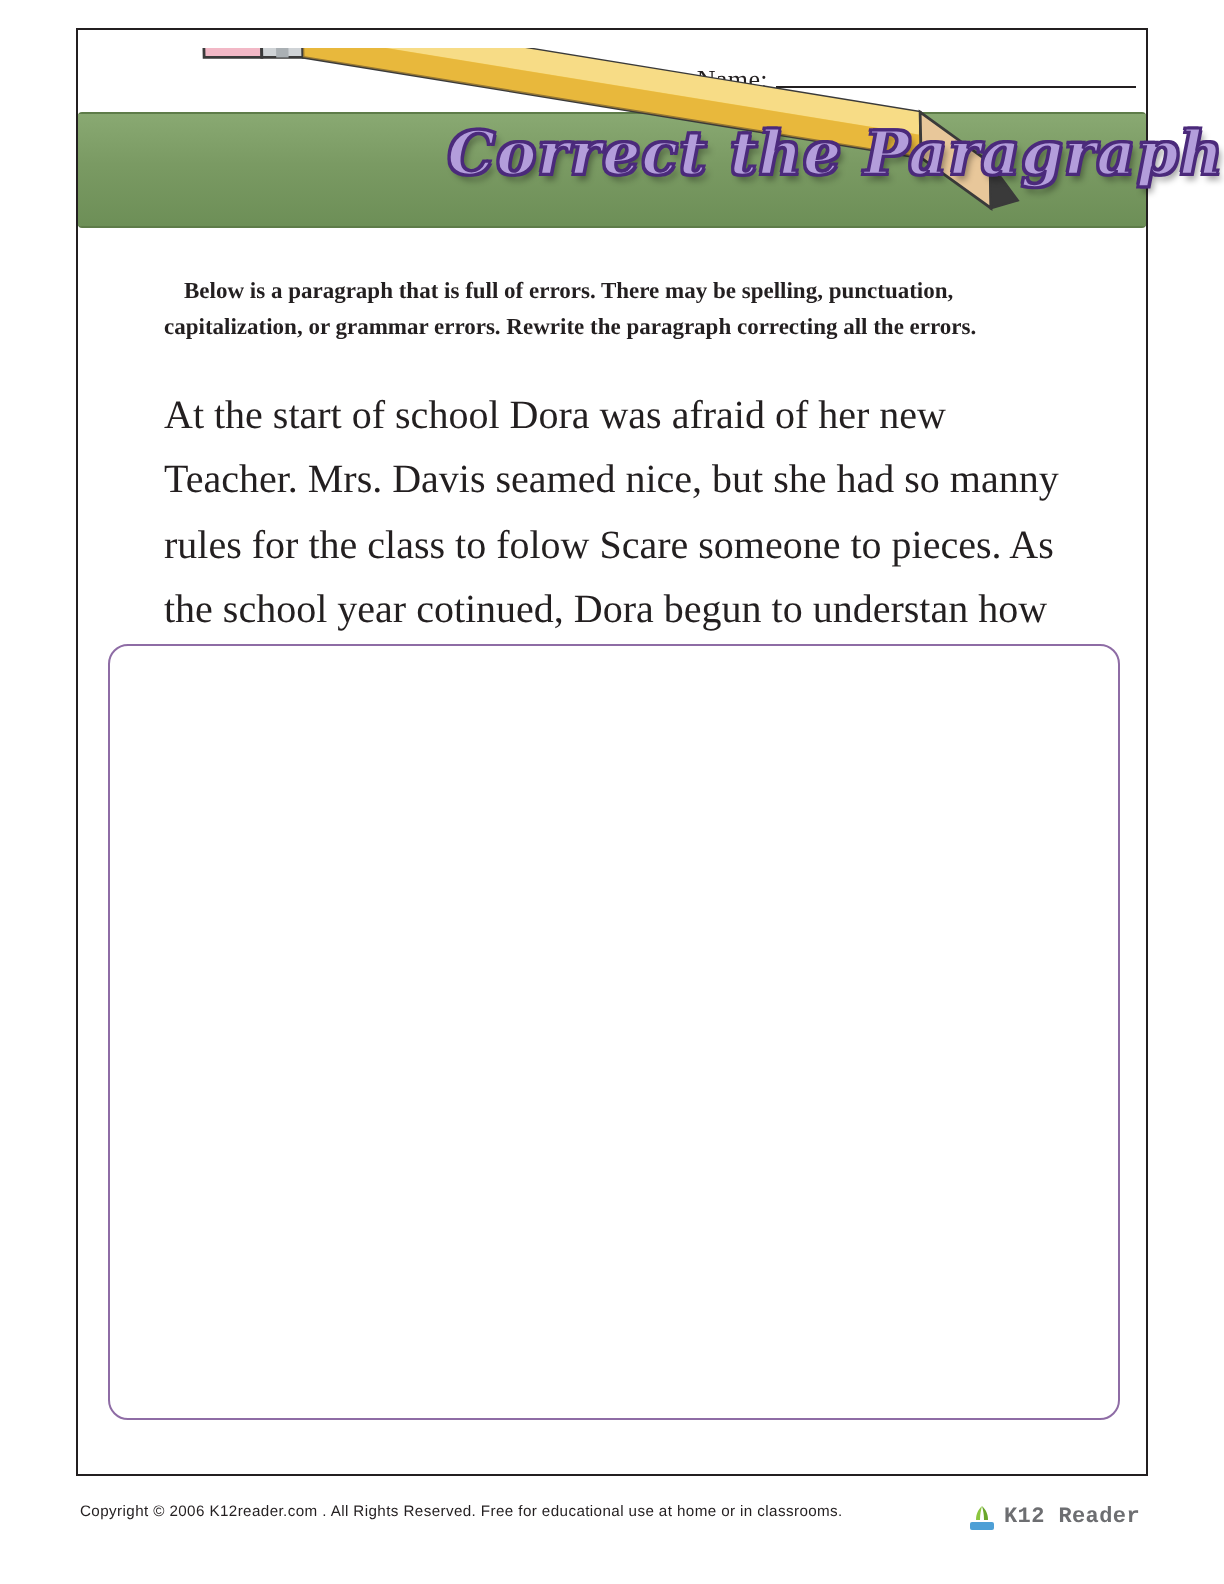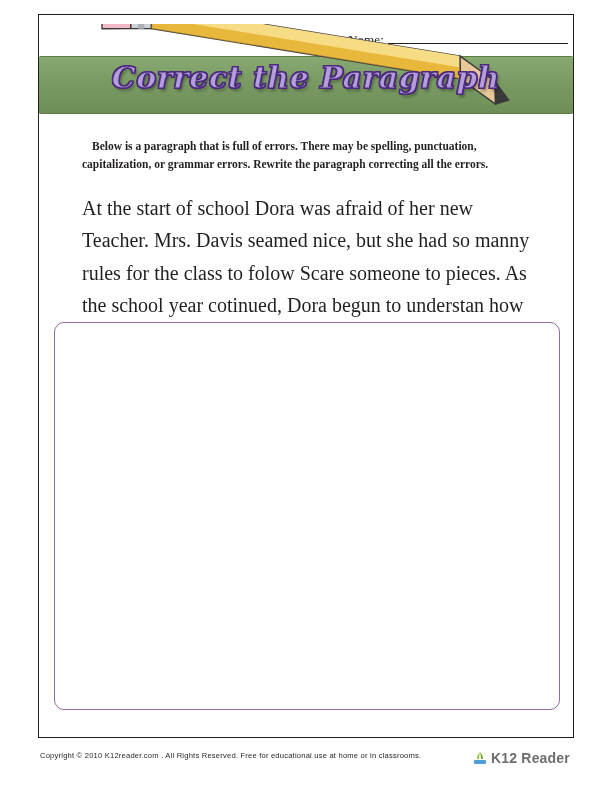--- a/index.html
+++ b/index.html
@@ -67,21 +67,21 @@
     width: 100%;
     height: 100%;
     background: linear-gradient(to bottom, #89a972 0%, #7a9a63 45%, #6d8f57 100%);
   }
 
   .banner-title {
     position: absolute;
     left: 0;
     right: 0;
     top: 60px;
-    text-align: center;
+    text-align: right;
     font-family: "DejaVu Serif", serif;
     font-weight: bold;
     font-style: italic;
     font-size: 30px;
     letter-spacing: 0.5px;
     color: #b39ddb;
     -webkit-text-stroke: 1.2px #4b2a7b;
     text-shadow:
       -1px -1px 0 #4b2a7b,
       1px -1px 0 #4b2a7b,
@@ -152,22 +152,22 @@
   }
   .footer-logo {
     position: absolute;
     right: 42px;
     bottom: 26px;
     display: flex;
     align-items: center;
     gap: 3px;
   }
   .footer-logo-text {
-    font-family: Liberation Sans, sans-serif;
-    font-size: 14px;
+    font-family: Liberation Mono, monospace;
+    font-size: 11px;
     color: #6d6e71;
     font-weight: bold;
     letter-spacing: 0.2px;
   }
 </style>
 </head>
 <body>
 
 <div class="page-frame"></div>
 
@@ -198,21 +198,21 @@
 </svg>
 
 <div class="banner-title">Correct the Paragraph</div>
 
 <div class="instructions">Below is a paragraph that is full of errors. There may be spelling, punctuation, capitalization, or grammar errors. Rewrite the paragraph correcting all the errors.</div>
 
 <div class="paragraph">At the start of school Dora was afraid of her new Teacher. Mrs. Davis seamed nice, but she had so manny rules for the class to folow Scare someone to pieces. As the school year cotinued, Dora begun to understan how the Teacher come up with the rules The rules were their so students would be respecful of theyselves and each other By the end of the year, Dora though Mrs. Davis was the best Teacher she evere had!</div>
 
 <div class="answer-box"></div>
 
-<div class="footer-text">Copyright © 2010  K12reader.com . All Rights Reserved. Free for educational use at home or in classrooms.</div>
+<div class="footer-text">Copyright © 2006  K12reader.com . All Rights Reserved. Free for educational use at home or in classrooms.</div>
 <div class="footer-logo">
   <svg width="16" height="14" viewBox="0 0 16 14" xmlns="http://www.w3.org/2000/svg">
     <path d="M8,1 C6,3 5,5 5,8 L7,8 C7,5 7.5,3 8,1 Z" fill="#8cc63f"></path>
     <path d="M8,1 C10,3 11,5 11,8 L9,8 C9,5 8.5,3 8,1 Z" fill="#6aa72b"></path>
     <rect x="2" y="9" width="12" height="4" rx="1" fill="#4d9fd6"></rect>
   </svg>
   <span class="footer-logo-text">K12 Reader</span>
 </div>
 
 </body></html>

